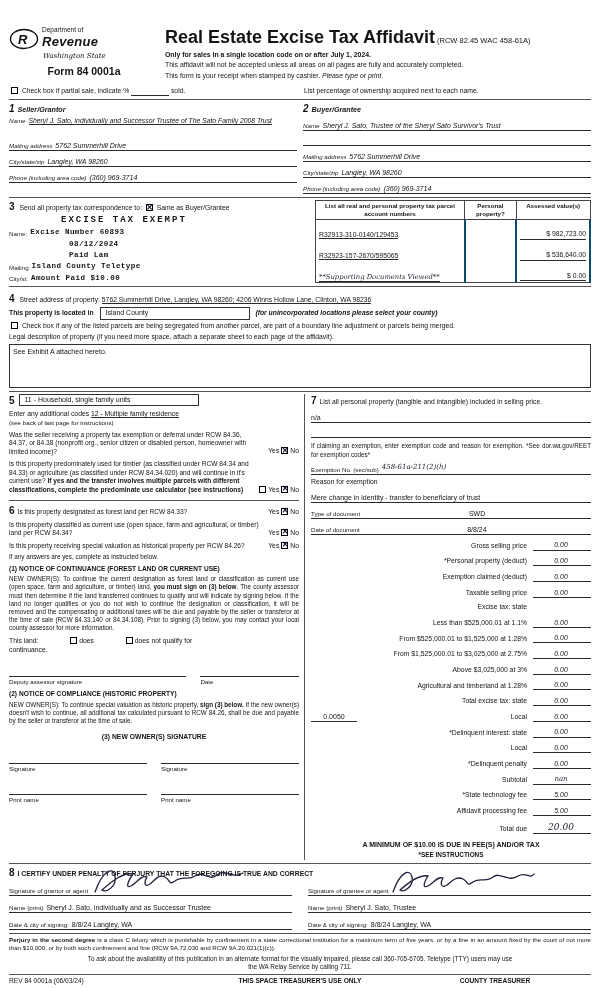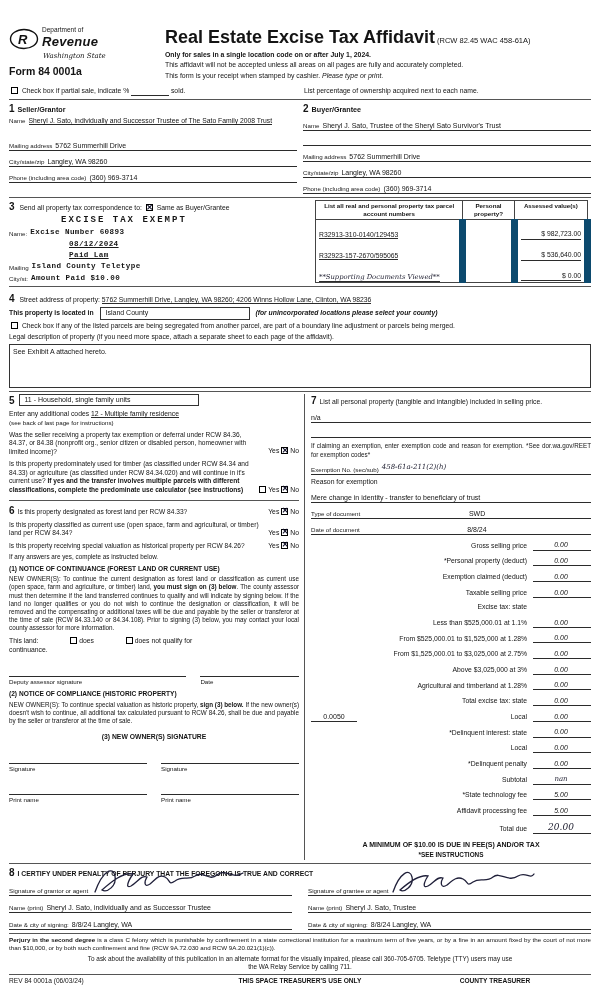--- a/index.html
+++ b/index.html
@@ -14,60 +14,60 @@
   .hand { font-family:"DejaVu Serif", serif; font-style:italic; color:#1c1c2e; }
   .stamp { font-family:"Liberation Mono", monospace; font-weight:bold; color:#161616; }
 
   
   .header { display:flex; }
   .hdr-left { width:150px; }
   .dept-row { display:flex; align-items:center; gap:3px; }
   .dept-top { font-size:6.5px; }
   .dept-name { font-size:13px; font-weight:bold; font-style:italic; letter-spacing:.3px; }
   .dept-sub { font-family:"DejaVu Serif", serif; font-style:italic; font-size:7px; margin:1px 0 4px 34px; }
-  .form-num { font-weight:bold; font-size:10.5px; }
+  .form-num { font-weight:bold; font-size:10.5px;text-align:center; }
   .hdr-right { flex:1; padding-left:6px; }
   .title { font-weight:bold; font-size:18px; }
   .title-rcw { font-size:7.5px; }
   .note { font-size:6.9px; margin-top:1.5px; }
 
   
   .cb { display:inline-block; width:7px; height:7px; border:1px solid #000; vertical-align:-1px; position:relative; margin:0 2px; background:#fff; }
   .cb.checked::after { content:"✕"; position:absolute; left:-0.5px; top:-2.5px; font-size:8px; font-weight:bold; color:#10102a; }
 
   .ulv { border-bottom:0.8px solid #2b2b2b; }
   .inlul { border-bottom:0.8px solid #2b2b2b; }
   .blank { display:inline-block; width:38px; border-bottom:0.8px solid #2b2b2b; height:8px; vertical-align:bottom; }
 
   .partial-row { display:flex; margin-top:6px; }
   .partial-left { width:50%; }
   .partial-right { width:50%; padding-left:4px; }
 
   .sec { border-top:1px solid #555; padding-top:2px; margin-top:3px; }
 
   
-  .grantor-row { display:flex; gap:6px; }
+  .grantor-row { display:flex; gap:6px;font-style:italic; }
   .gcol { width:50%; }
   .secnum { font-weight:bold; font-size:10px; margin-right:3px; }
   .sec-title { font-weight:bold; font-size:7.2px; }
   .lbl { font-size:6.2px; color:#1a1a1a; padding-right:3px; white-space:nowrap; }
   .fwrap { margin-top:2px; min-height:18px; }
   .fline { display:flex; align-items:flex-end; border-bottom:0.8px solid #2b2b2b; margin-top:6px; min-height:9px; }
   .fval { flex:1; font-size:7px; }
 
   
   .s3 { display:flex; gap:6px; }
   .s3left { width:300px; position:relative; }
   .s3row { display:flex; align-items:flex-end; margin-top:1.5px; }
   .stamp-big { font-size:9px; letter-spacing:2px; margin:2px 0 0 52px; }
   .stamp-sm { font-size:7.6px; letter-spacing:.4px; }
-  .s3ind { margin-left:60px;text-decoration:underline; }
+  .s3ind { margin-left:60px; }
   .ptable { border-collapse:collapse; flex:1; }
   .ptable th { border:1px solid #444; font-size:6.2px; font-weight:bold; padding:1px 2px; vertical-align:top; }
-  .ptable td { border-left:1px solid #444; border-right:7px solid #0c4a6e; padding:1px 3px; font-size:6.8px; vertical-align:bottom; }
+  .ptable td { border-left:1px solid #444; border-right:2px solid #0c4a6e; padding:1px 3px; font-size:6.8px; vertical-align:bottom; }
   .ptable .av { display:block; text-align:right; }
   .ptable tr.last td { border-bottom:1px solid #444; }
 
   
   .s4line { margin-top:2.5px; }
   .locbox { display:inline-block; border:1px solid #333; min-width:150px; padding:0 4px 1px 5px; font-size:7px; margin:0 4px; }
   .legalbox { border:1px solid #333; height:44px; margin-top:2px; padding:2px 3px; font-size:7px; }
 
   
   .cols { display:flex; }

